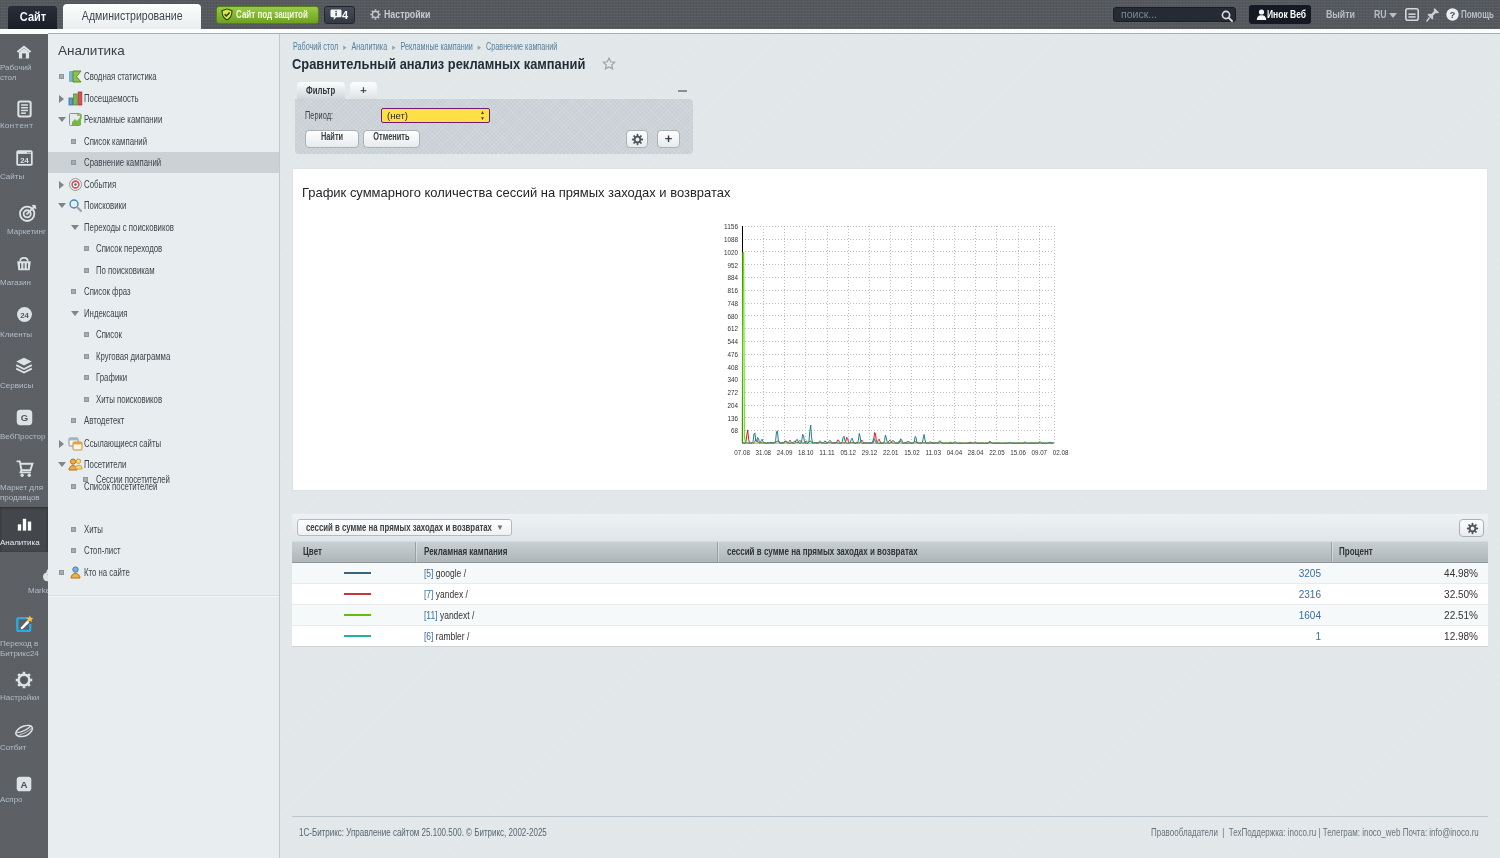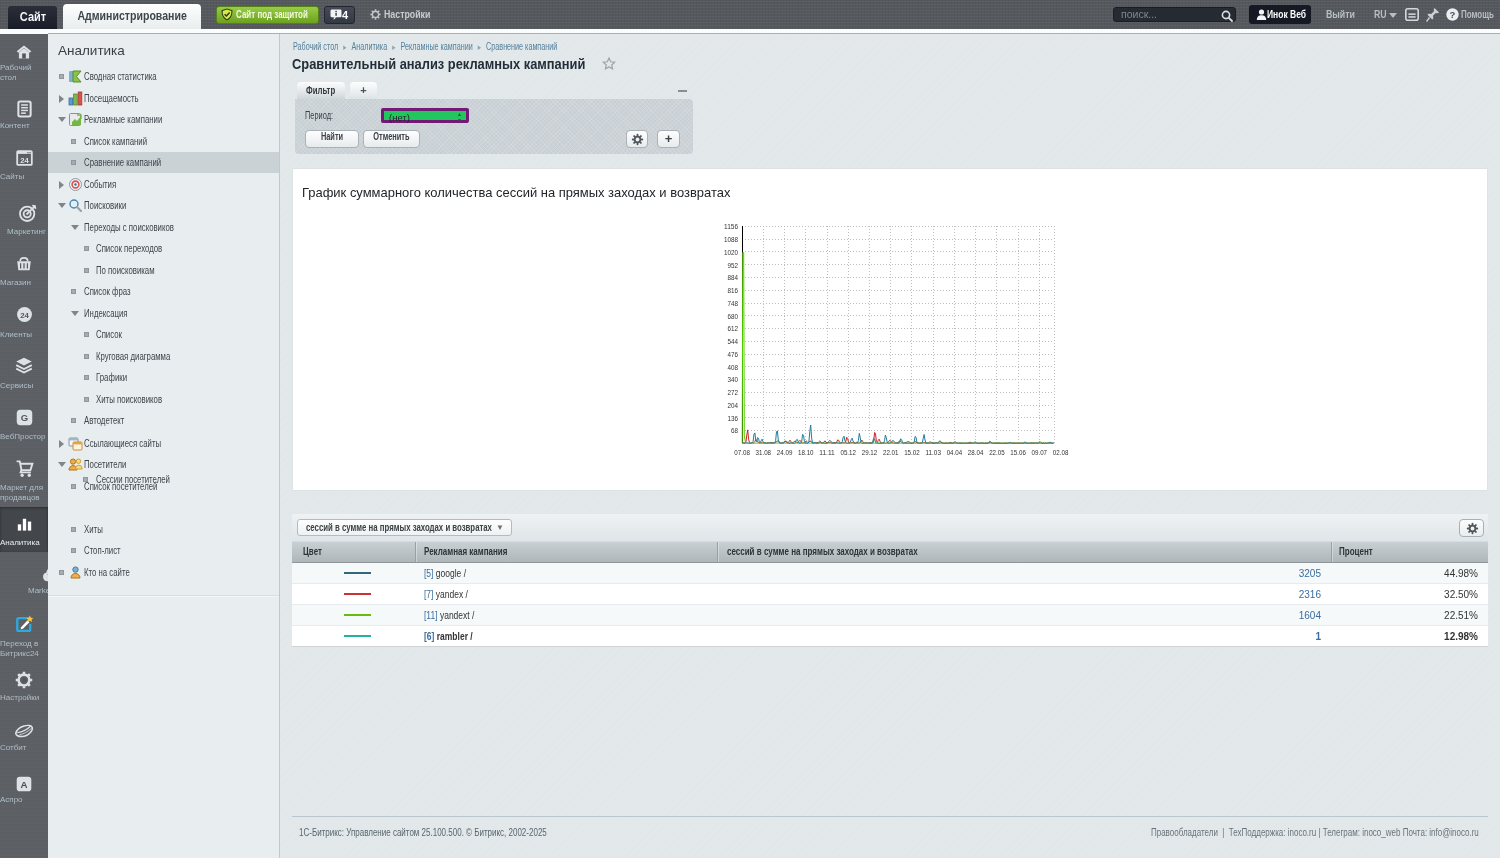--- a/index.html
+++ b/index.html
@@ -8,21 +8,21 @@
 
 #topbar { position:absolute; left:0; top:0; width:1500px; height:29px;
   background:#55595d;
   background-image:
     repeating-linear-gradient(0deg, rgba(255,255,255,0.04) 0 1px, transparent 1px 3px),
     repeating-linear-gradient(90deg, rgba(0,0,0,0.045) 0 1px, transparent 1px 3px);
 }
 #strip { position:absolute; left:0; top:29px; width:1500px; height:5px; background:#fbfdfd; }
 #stripline { position:absolute; left:48px; top:33px; width:1452px; height:1px; background:#a7afb3; }
 .tab-site { position:absolute; left:8px; top:6px; width:49px; height:23px; background:linear-gradient(#2a2e39,#191d27); border-radius:3px 3px 0 0; color:#f4f6fa; font-size:12.5px; font-weight:bold; text-align:center; line-height:23px; }
-.tab-admin { position:absolute; left:63px; top:4px; width:138px; height:25px; background:linear-gradient(#fdfefe,#e9edee); border-radius:4px 4px 0 0; color:#3e464c; font-size:12px; font-weight:bold; text-align:center; line-height:25px; }
+.tab-admin { position:absolute; left:63px; top:4px; width:138px; height:25px; background:linear-gradient(#fdfefe,#e9edee); border-radius:4px 4px 0 0; color:#3e464c; font-size:12px; font-weight:normal; text-align:center; line-height:25px; }
 .btn-green { position:absolute; left:216px; top:6px; width:103px; height:18px; white-space:nowrap; background:linear-gradient(#98cb46,#6ca21f); border:1px solid #55801a; border-radius:3px; color:#f3fadf; font-size:10px; font-weight:bold; line-height:16px; text-align:left; padding-left:19px; }
 .btn-count { position:absolute; left:324px; top:6px; width:31px; height:18px; background:linear-gradient(#444a57,#333944); border:1px solid #23262d; border-radius:3px; color:#fff; font-size:11px; font-weight:bold; line-height:16px; text-align:right; padding-right:6px; }
 .top-set { position:absolute; left:384px; top:9px; color:#c8cbcf; font-size:10px; font-weight:bold; transform:scaleX(0.88); transform-origin:0 50%; }
 #search { position:absolute; left:1113px; top:7px; width:123px; height:15px; background:#262b33; border:1px solid #1a1d23; border-radius:3px; color:#80878f; font-size:10.5px; line-height:13px; padding-left:7px; }
 .btn-user { position:absolute; left:1249px; top:5px; width:62px; height:19px; background:#151923; border-radius:3px; color:#fdfdfd; font-size:10px; font-weight:bold; line-height:19px; text-align:left; padding-left:18px; white-space:nowrap; }
 .top-link { position:absolute; top:9px; color:#b7bec6; font-size:10px; font-weight:bold; transform:scaleX(0.88); transform-origin:0 50%; white-space:nowrap; }
 .ticon { position:absolute; }
 
 
 #rail { position:absolute; left:0; top:34px; width:48px; height:824px; background:#5c6065;
@@ -56,21 +56,21 @@
 #ptitle { position:absolute; left:292px; top:55px; font-size:15.5px; font-weight:bold; color:#222e38; transform:scaleX(0.83); transform-origin:0 50%; white-space:nowrap; }
 #star { position:absolute; left:601px; top:58px; }
 
 
 .ftab { position:absolute; left:297px; top:82px; width:48px; height:17px; background:linear-gradient(#fcfdfd,#cfd6da); border-radius:4px 4px 0 0; font-size:10px; font-weight:bold; color:#33393e; text-align:center; line-height:17px; }
 .ftab2 { position:absolute; left:350px; top:82px; width:27px; height:17px; background:linear-gradient(#fdfefe,#dde3e6); border-radius:4px 4px 0 0; color:#4b5257; font-size:11px; font-weight:bold; text-align:center; line-height:16px; }
 #fmin { position:absolute; left:678px; top:90px; width:9px; height:2px; background:#878f94; }
 #fbody { position:absolute; left:295px; top:99px; width:398px; height:55px; background:#c9d0d5; border-radius:0 4px 4px 4px;
   background-image:repeating-linear-gradient(45deg, rgba(255,255,255,0.10) 0 1px, transparent 1px 3px),repeating-linear-gradient(-45deg, rgba(255,255,255,0.10) 0 1px, transparent 1px 3px); }
 #flabel { position:absolute; left:305px; top:110px; font-size:10px; color:#393f44; transform:scaleX(0.74); transform-origin:0 50%; }
-#fselect { position:absolute; left:381px; top:108px; width:88px; height:15px; background:#22c55e; border:3px solid #701a75; border-radius:2px; font-size:9.5px; color:#222; line-height:13px; padding-left:5px; }
+#fselect { position:absolute; left:381px; top:108px; width:109px; height:15px; background:#fde047; border:1px solid #701a75; border-radius:2px; font-size:9.5px; color:#222; line-height:13px; padding-left:5px; }
 .fbtn { position:absolute; top:130px; height:18px; background:linear-gradient(#fefefe,#e7ebed); border:1px solid #aab2b7; border-radius:4px; font-size:11.5px; font-weight:bold; color:#3a4146; text-align:center; }
 
 #card { position:absolute; left:292px; top:168px; width:1196px; height:323px; background:#fff; border:1px solid #dde2e4; }
 #ctitle { position:absolute; left:302px; top:185px; font-size:13.5px; color:#212529; transform:scaleX(0.96); transform-origin:0 50%; white-space:nowrap; }
 
 #toolbar { position:absolute; left:292px; top:514px; width:1196px; height:28px; background:linear-gradient(#eef2f4,#dfe5e8); border-bottom:1px solid #c7ced2; }
 #seldrop { position:absolute; left:297px; top:519px; width:215px; height:17px; background:linear-gradient(#fefefe,#eef1f2); border:1px solid #b4bbc0; border-radius:3px; font-size:10px; white-space:nowrap; font-weight:bold; color:#3b4247; line-height:15px; padding-left:8px; transform-origin:0 50%; }
 #tgear { position:absolute; left:1459px; top:519px; width:25px; height:18px; background:linear-gradient(#fdfdfd,#e9edee); border:1px solid #a9b0b5; border-radius:4px; }
 #thead { position:absolute; left:292px; top:541px; width:1196px; height:22px; background:linear-gradient(#c9d0d3,#aeb6ba); border-top:1px solid #d6dbdd; border-bottom:1px solid #8f979b; }
 .th { position:absolute; top:546px; font-size:10px; font-weight:bold; color:#2d3337; transform:scaleX(0.80); transform-origin:0 50%; white-space:nowrap; }
@@ -158,21 +158,21 @@
 <div class="rail-item" style="top:99px;color:#b0bec9;">
       <div style="height:22px;display:flex;align-items:flex-start;justify-content:center;">
         <svg width="15" height="20" viewBox="0 0 22 24" style="margin:0 auto;">
           <rect x="2" y="1" width="18" height="22" rx="2.5" fill="none" stroke="#dde2e6" stroke-width="3"></rect>
           <rect x="6" y="5" width="10" height="2.2" fill="#dde2e6"></rect>
           <rect x="6" y="9" width="10" height="2.2" fill="#dde2e6"></rect>
           <rect x="6" y="13" width="10" height="2.2" fill="#dde2e6"></rect>
           <rect x="6" y="17" width="7" height="2.2" fill="#dde2e6"></rect>
         </svg>
       </div>
-      <div style="line-height:9.5px;">Контент</div>
+      <div style="line-height:9.5px;font-family:Liberation Mono, monospace;">Контент</div>
     </div>
 <div class="rail-item" style="top:150px;color:#b0bec9;">
       <div style="height:22px;display:flex;align-items:flex-start;justify-content:center;">
         <svg width="17" height="16" viewBox="0 0 24 23" style="margin:0 auto;">
           <rect x="1.5" y="1.5" width="21" height="20" rx="1.5" fill="none" stroke="#dde2e6" stroke-width="2.6"></rect>
           <rect x="2" y="2" width="20" height="3.6" fill="#dde2e6"></rect>
           <circle cx="17" cy="4" r="1" fill="#54585c"></circle>
           <circle cx="20" cy="4" r="1" fill="#54585c"></circle>
           <text x="12" y="18" font-size="11" font-weight="bold" fill="#dde2e6" text-anchor="middle" font-family="Liberation Sans">24</text>
         </svg>
@@ -594,21 +594,21 @@
 <span style="position:absolute;left:132px;line-height:21px;display:inline-block;transform:scaleX(0.85);transform-origin:0 50%;"><span class="link">[7]</span> yandex /</span>
 <span style="position:absolute;left:858px;width:171px;text-align:right;line-height:21px;" class="link">2316</span>
 <span style="position:absolute;left:1038px;width:148px;text-align:right;line-height:21px;">32.50%</span>
 </div>
 <div class="trow" style="top:605px;background:#f5f9fa;">
 <span class="swatch" style="top:9px;background:#66bb11;"></span>
 <span style="position:absolute;left:132px;line-height:21px;display:inline-block;transform:scaleX(0.85);transform-origin:0 50%;"><span class="link">[11]</span> yandext /</span>
 <span style="position:absolute;left:858px;width:171px;text-align:right;line-height:21px;" class="link">1604</span>
 <span style="position:absolute;left:1038px;width:148px;text-align:right;line-height:21px;">22.51%</span>
 </div>
-<div class="trow" style="top:626px;background:#ffffff;font-weight:bold;">
+<div class="trow" style="top:626px;background:#ffffff;">
 <span class="swatch" style="top:9px;background:#22b2a2;"></span>
 <span style="position:absolute;left:132px;line-height:21px;display:inline-block;transform:scaleX(0.85);transform-origin:0 50%;"><span class="link">[6]</span> rambler /</span>
 <span style="position:absolute;left:858px;width:171px;text-align:right;line-height:21px;" class="link">1</span>
 <span style="position:absolute;left:1038px;width:148px;text-align:right;line-height:21px;">12.98%</span>
 </div>
 </div>
 <div id="tbot"></div>
 
 <div id="fline"></div>
 <div id="fleft">1С-Битрикс: Управление сайтом 25.100.500. © Битрикс, 2002-2025</div>

